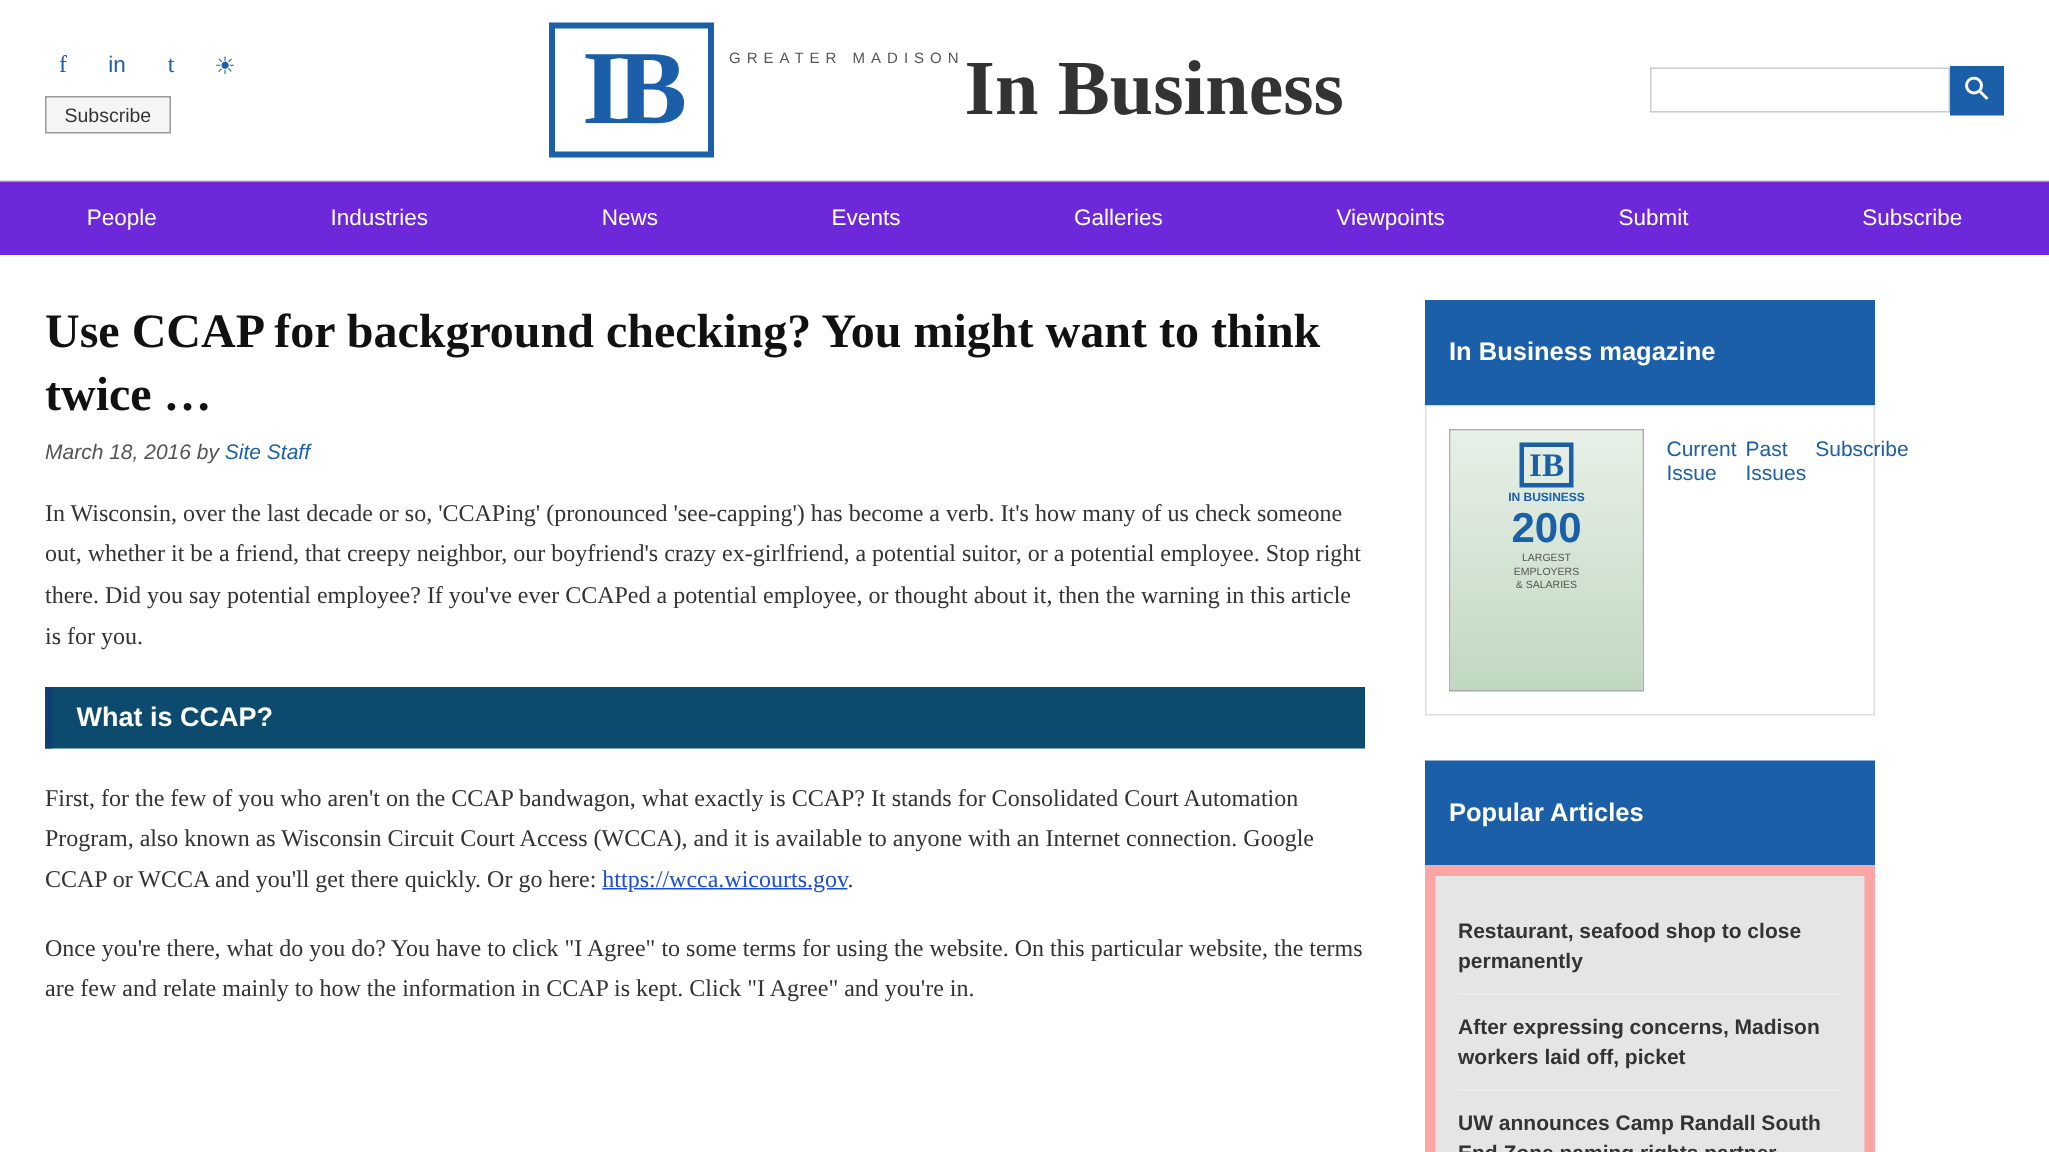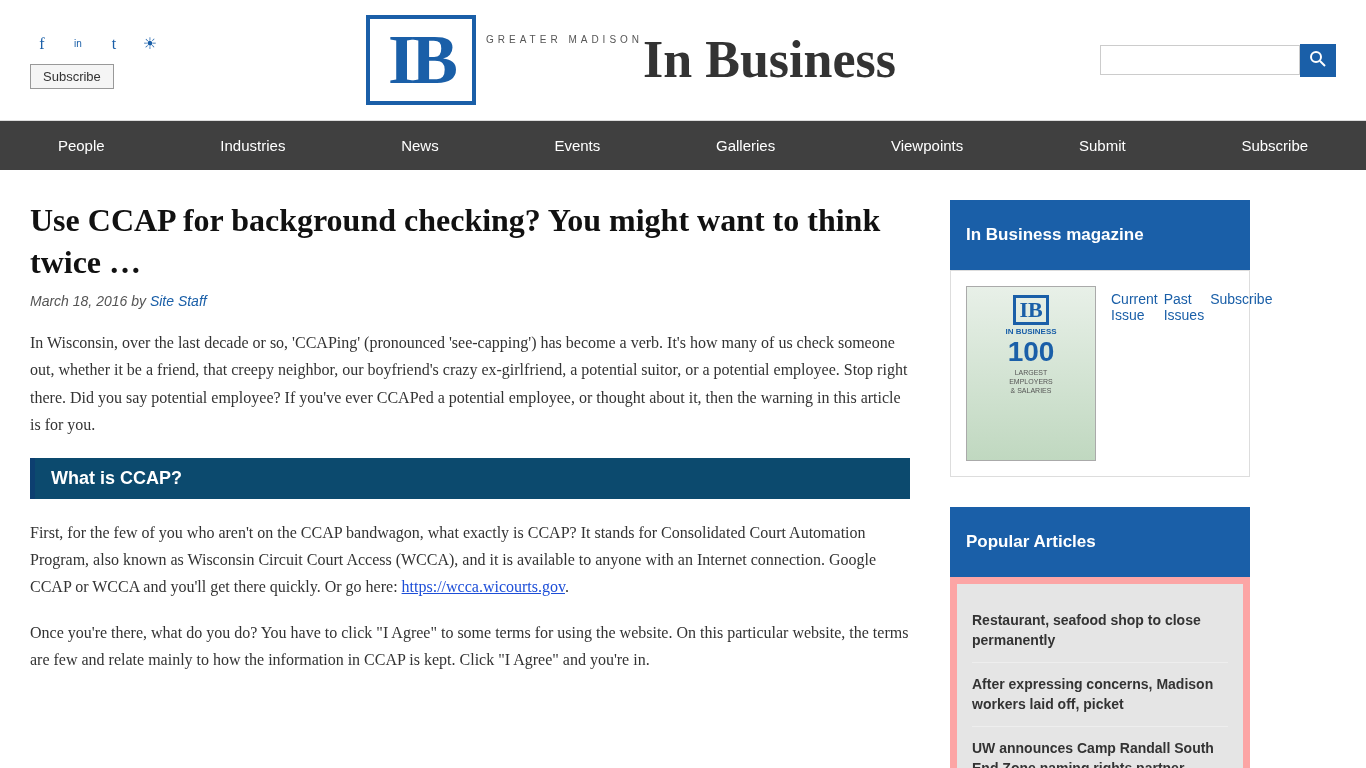--- a/index.html
+++ b/index.html
@@ -14,21 +14,21 @@
     .logo-area { display: flex; align-items: center; gap: 0; }
     .logo-box { border: 4px solid #1a5fa8; display: flex; align-items: center; justify-content: center; width: 110px; height: 90px; }
     .logo-ib { font-size: 70px; font-weight: 900; color: #1a5fa8; font-family: 'Times New Roman', serif; line-height: 1; letter-spacing: -4px; }
     .logo-text { display: flex; padding-left: 10px; }
     .logo-inbusiness { font-size: 52px; font-weight: 900; color: #333; font-family: 'Times New Roman', serif; line-height: 1; }
     .header-right { display: flex; align-items: center; gap: 0; }
     .search-input { border: 1px solid #ccc; padding: 6px 10px; font-size: 14px; width: 200px; outline: none; }
     .search-btn { background: #1a5fa8; border: none; padding: 7px 10px; cursor: pointer; color: #fff; }
 
     
-    nav { background: #404040; display: flex; justify-content: space-around; align-items: center; }
+    nav { background: #6d28d9; display: flex; justify-content: space-around; align-items: center; }
     nav a { color: #fff; text-decoration: none; padding: 16px 20px; display: block; font-size: 15px; font-family: Arial, sans-serif; font-weight: 500; }
 
     
     .container { display: flex; max-width: 1366px; margin: 0 auto; padding: 30px 30px; gap: 40px; }
 
     
     .article { flex: 1; max-width: 880px; }
     .article-title { font-size: 32px; font-weight: 700; color: #111; margin-bottom: 10px; line-height: 1.3; font-family: Georgia, serif; }
     .article-meta { font-style: italic; color: #555; font-size: 14px; margin-bottom: 20px; font-family: Arial, sans-serif; }
     .article-meta a { color: #1a5fa8; text-decoration: none; }
@@ -62,21 +62,21 @@
     .cover-sub { font-size: 7px; color: #555; font-family: Arial, sans-serif; text-align: center; line-height: 1.3; padding: 0 4px; }
   </style>
 </head>
 <body>
 
 <header>
   <div class="header">
     <div class="header-left">
       <div class="social-icons">
         <a class="social-icon" href="#">f</a>
-        <a class="social-icon" href="#" style="font-family:Arial;font-weight:normal;font-size:10px;">in</a>
+        <a class="social-icon" href="#" style="font-family:Arial;font-weight:normal;font-size:15px;">in</a>
         <a class="social-icon" href="#">t</a>
         <a class="social-icon" href="#">☀</a>
       </div>
       <button class="subscribe-btn">Subscribe</button>
     </div>
 
     <div class="logo-area">
       <div class="logo-box">
         <span class="logo-ib">IB</span>
       </div>
@@ -134,21 +134,21 @@
 
     <div class="sidebar-section">
       <div class="sidebar-title">In Business magazine</div>
       <div class="magazine-box">
         <div class="magazine-cover">
           <div class="cover-inner">
             <div class="cover-logo-box">
               <span class="cover-logo-ib">IB</span>
             </div>
             <div class="cover-title-text">IN BUSINESS</div>
-            <div class="cover-badge">100</div>
+            <div class="cover-badge">200</div>
             <div class="cover-sub">LARGEST<br>EMPLOYERS<br>&amp; SALARIES</div>
           </div>
         </div>
         <div class="magazine-links">
           <a href="#">Current Issue</a>
           <a href="#">Past Issues</a>
           <a href="#">Subscribe</a>
         </div>
       </div>
     </div>

